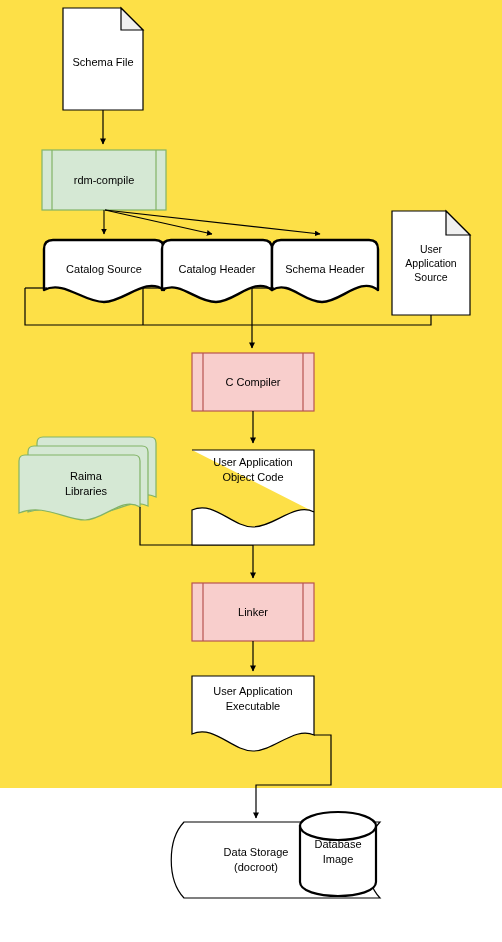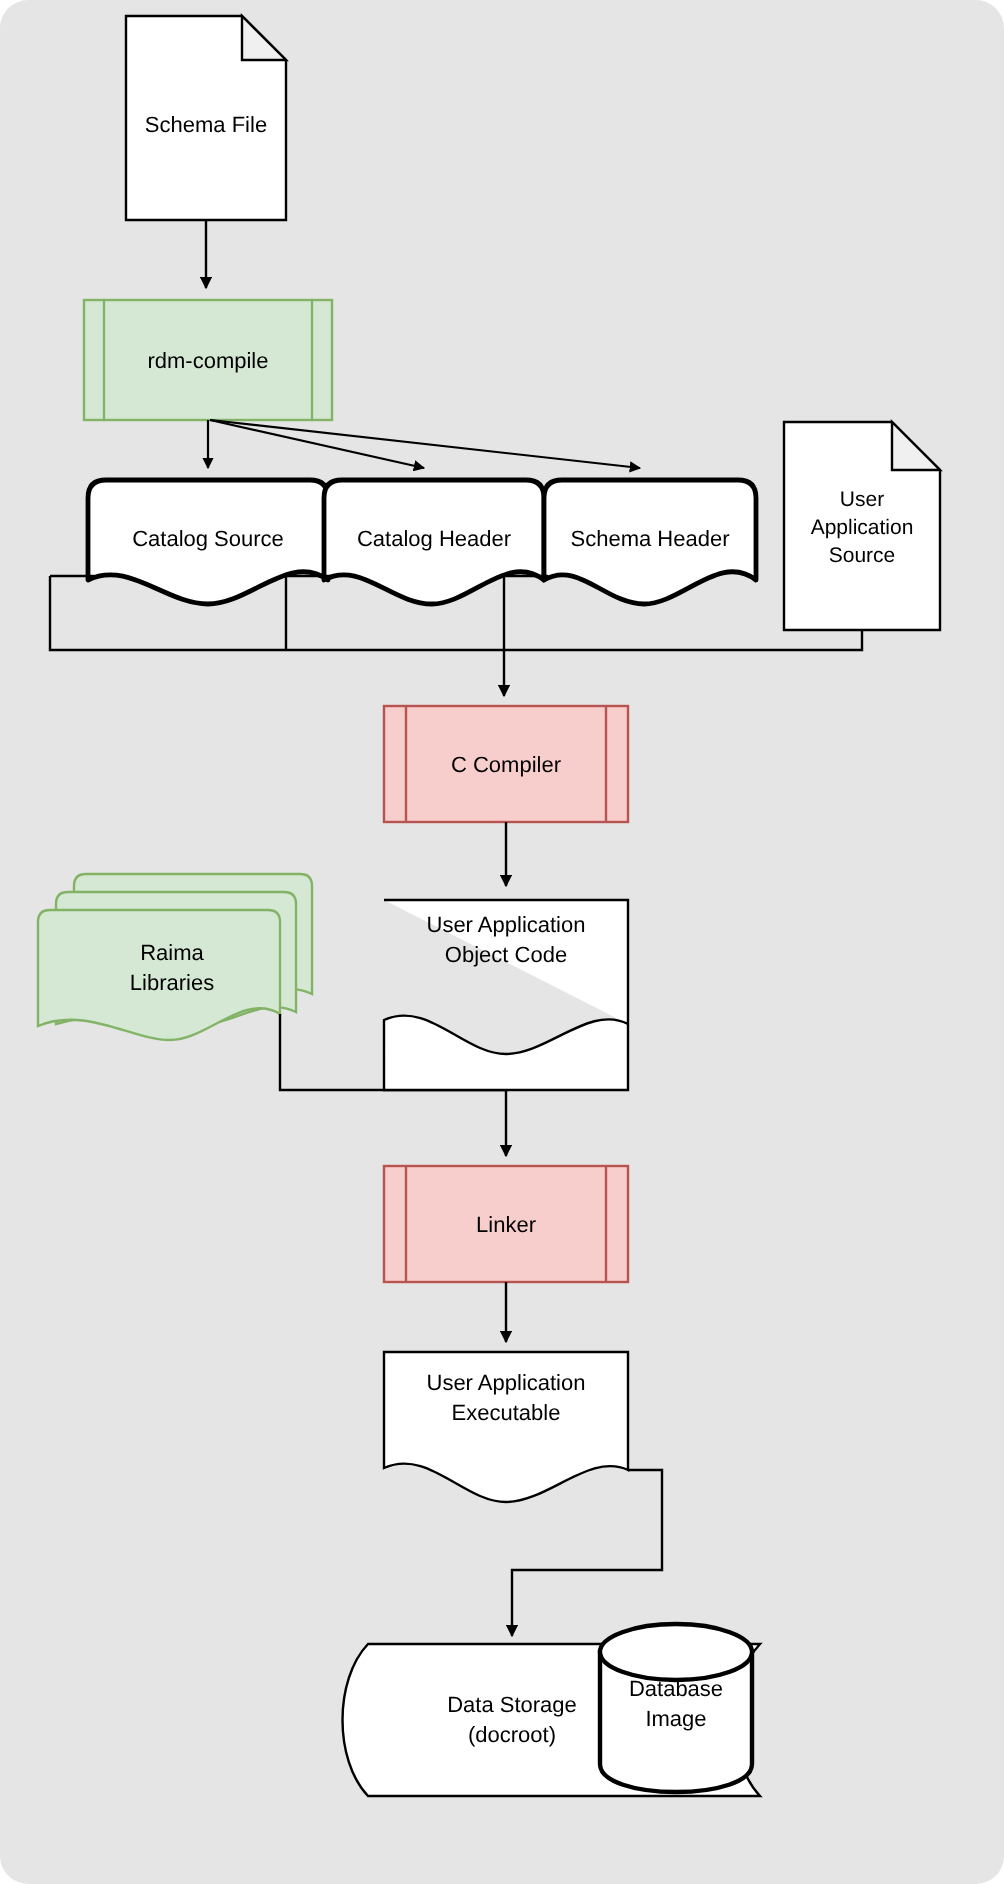--- a/index.html
+++ b/index.html
@@ -10,23 +10,22 @@
   }
   body {
     width: 502px;
     height: 942px;
     font-family: "Liberation Sans", sans-serif;
     overflow: hidden;
   }
   #diagram-root {
     position: relative;
     width: 502px;
-    height: 942px;
-    background: #e5e5e5;
-    border-radius: 14px;
+    height: 788px;
+    background: #fde047;
   }
   svg#flowchart {
     display: block;
     width: 502px;
     height: 942px;
   }
   .shape-outline {
     fill: #ffffff;
     stroke: #000000;
     stroke-width: 1.2;

